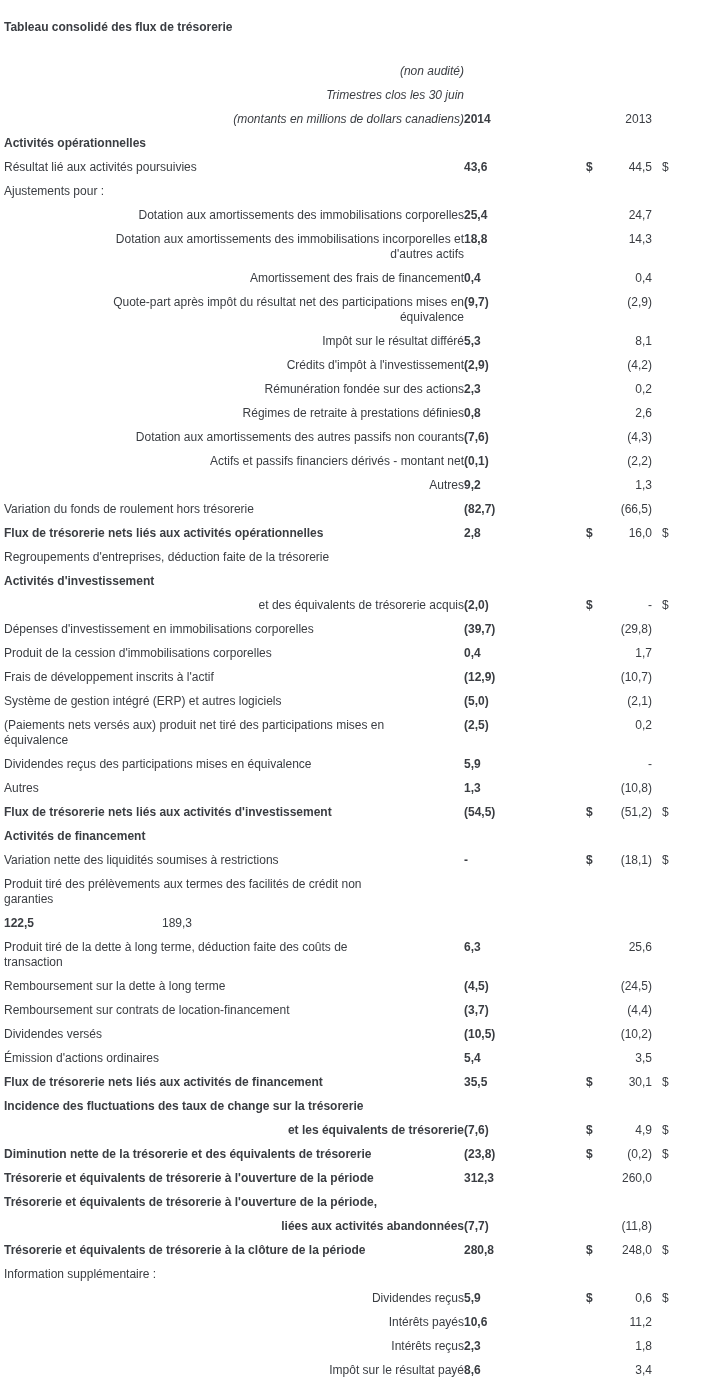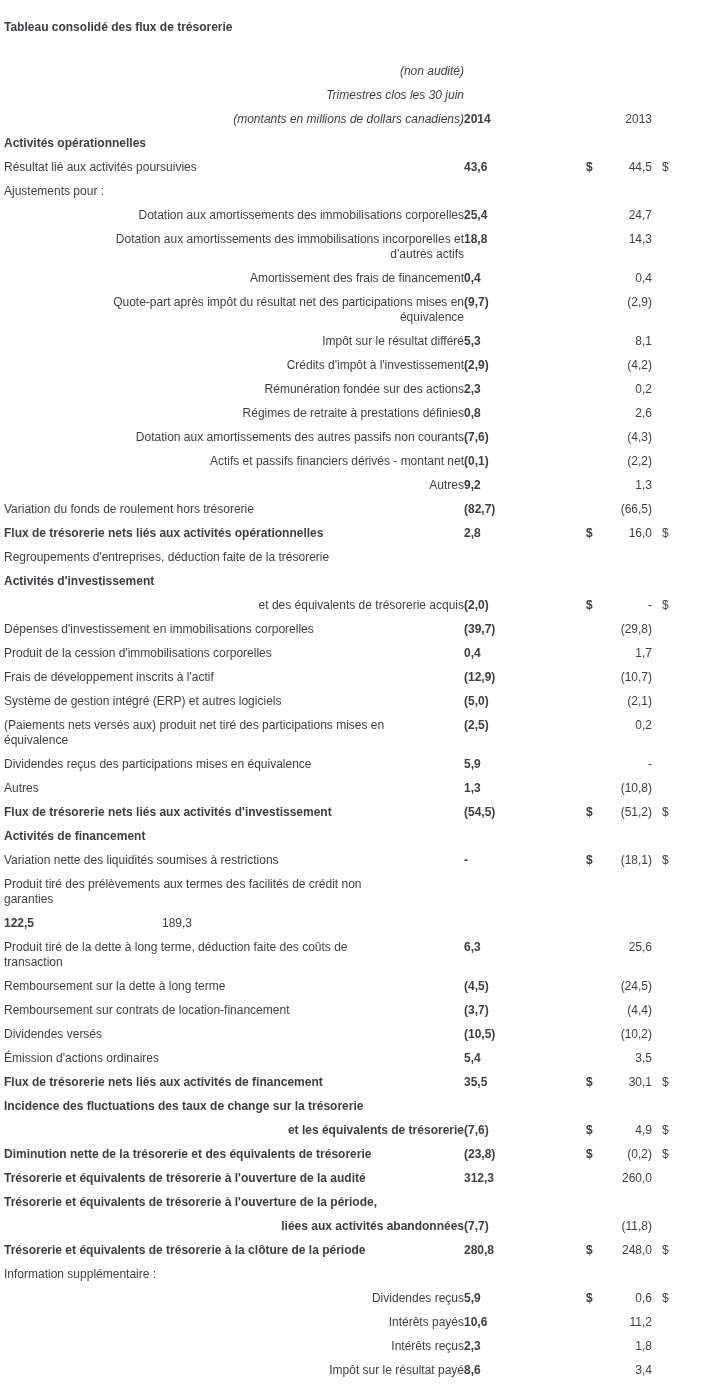--- a/index.html
+++ b/index.html
@@ -334,21 +334,21 @@
         <div class="cell d2">$</div>
       </div>
       <div class="row bold">
         <div class="cell label">Diminution nette de la trésorerie et des équivalents de trésorerie</div>
         <div class="cell v1">(23,8)</div>
         <div class="cell d1">$</div>
         <div class="cell v2">(0,2)</div>
         <div class="cell d2">$</div>
       </div>
       <div class="row bold">
-        <div class="cell label">Trésorerie et équivalents de trésorerie à l'ouverture de la audité</div>
+        <div class="cell label">Trésorerie et équivalents de trésorerie à l'ouverture de la période</div>
         <div class="cell v1">312,3</div>
         <div class="cell d1"></div>
         <div class="cell v2">260,0</div>
         <div class="cell d2"></div>
       </div>
       <div class="row bold">
         <div class="cell label">Trésorerie et équivalents de trésorerie à l'ouverture de la période,</div>
         <div class="cell v1"></div>
         <div class="cell d1"></div>
         <div class="cell v2"></div>

